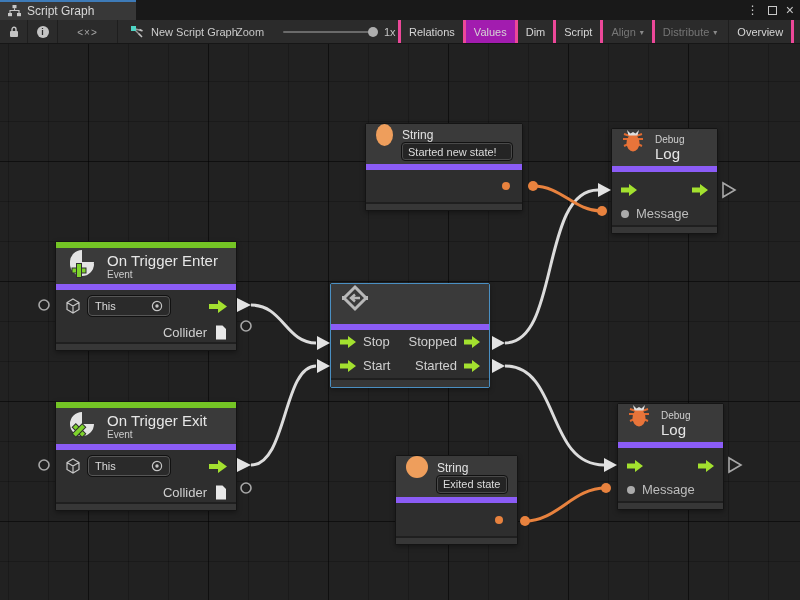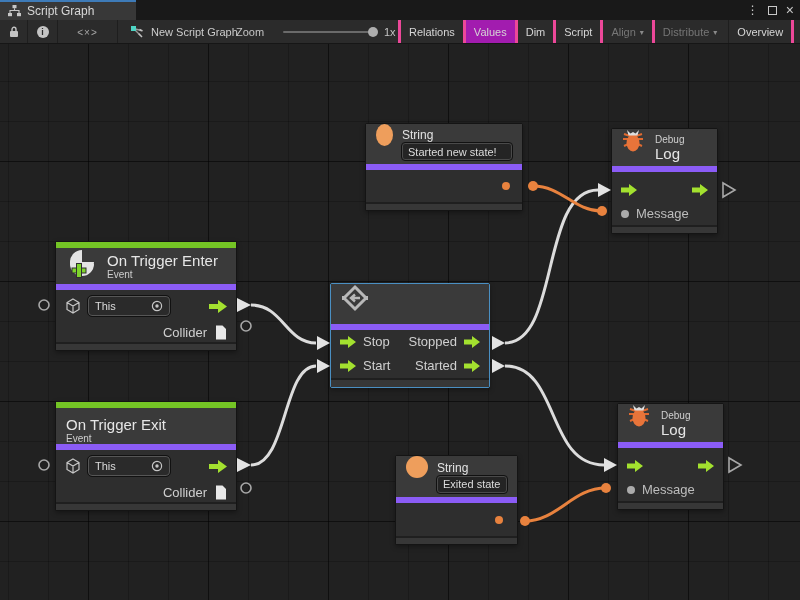--- a/index.html
+++ b/index.html
@@ -284,21 +284,21 @@
           <svg width="16" height="12" viewBox="0 0 16 12">
             <path class="arrow-fill" d="M0 3.6 H8 V0 L16 6 L8 12 V8.4 H0 Z"></path>
             </svg>
         </span>
       </div>
       <div class="ftr" style="height:9px;"></div>
     </div>
 
     <div class="node" style="left:55px;top:357px;width:182px;">
       <div class="greenbar"></div>
-      <div class="hdr" style="height:42px;flex-direction:column;">
+      <div class="hdr" style="height:42px;">
         <svg width="32" height="32" viewBox="0 0 32 32">
           <path d="M16 16 V4 A12 12 0 1 0 28 16 Z" fill="#E4E4E4"></path>
           <g fill="#7ED32C" stroke="#2e2e2e" stroke-width="1" transform="rotate(45 13 22.5)">
             <rect x="6" y="20" width="14" height="5"></rect>
             <rect x="10.5" y="15.5" width="5" height="14"></rect>
           </g>
         </svg>
         <div class="titles">
           <span class="t-big">On Trigger Exit</span>
           <span class="t-small">Event</span>

